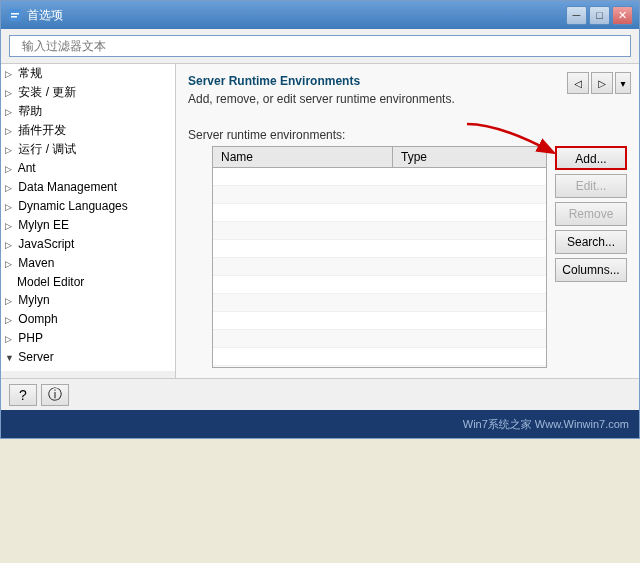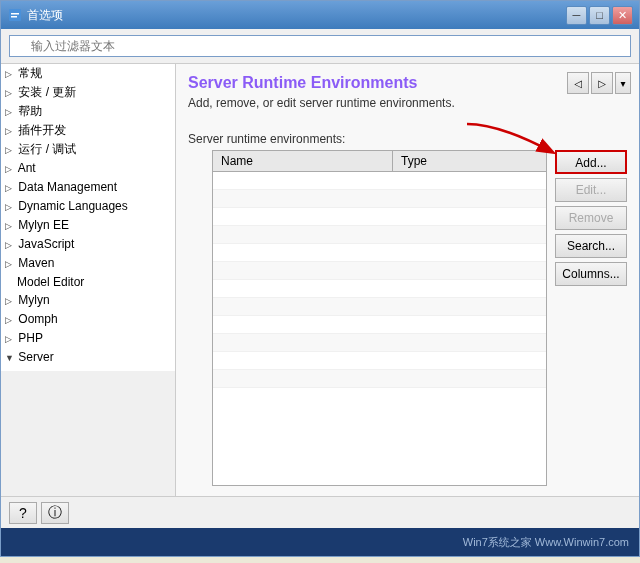--- a/index.html
+++ b/index.html
@@ -8,21 +8,21 @@
       font-size: 12px;
       background: #ece9d8;
       width: 640px;
       height: 563px;
       overflow: hidden;
     }
 
     
     .window {
       width: 640px;
-      height: 557px;
+      height: 439px;
       border: 1px solid #7a9dc8;
       display: flex;
       flex-direction: column;
       background: #f0f0f0;
     }
 
     .title-bar {
       background: linear-gradient(to bottom, #6a9fd8 0%, #3e7bbc 100%);
       height: 28px;
       display: flex;
@@ -84,21 +84,21 @@
       padding: 6px 8px;
       background: #f0f0f0;
       border-bottom: 1px solid #ccc;
       flex-shrink: 0;
     }
 
     .filter-input {
       width: 100%;
       height: 22px;
       border: 1px solid #7a9dc8;
-      padding: 2px 21px;
+      padding: 2px 12px;
       font-size: 12px;
       background: white;
     }
 
     
     .split-area {
       display: flex;
       flex: 1;
       overflow: hidden;
     }
@@ -137,23 +137,23 @@
       width: 10px;
       font-size: 9px;
       color: #444;
     }
 
     .sidebar-item.child {
       padding-left: 22px;
     }
 
     .panel-title {
-      font-size: 16px;
+      font-size: 12px;
       font-weight: bold;
-      color: #8b5cf6;
+      color: #0c4a6e;
       margin-bottom: 4px;
     }
 
     .panel-subtitle {
       font-size: 12px;
       color: #333;
       margin-bottom: 22px;
     }
 
     .panel-label {

